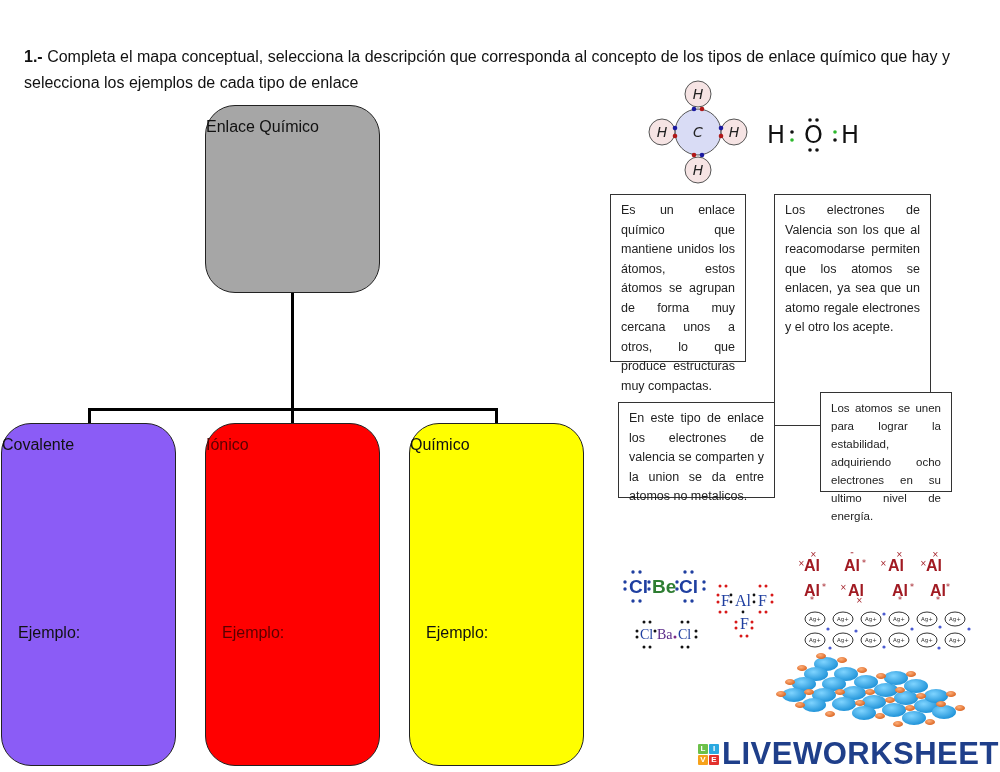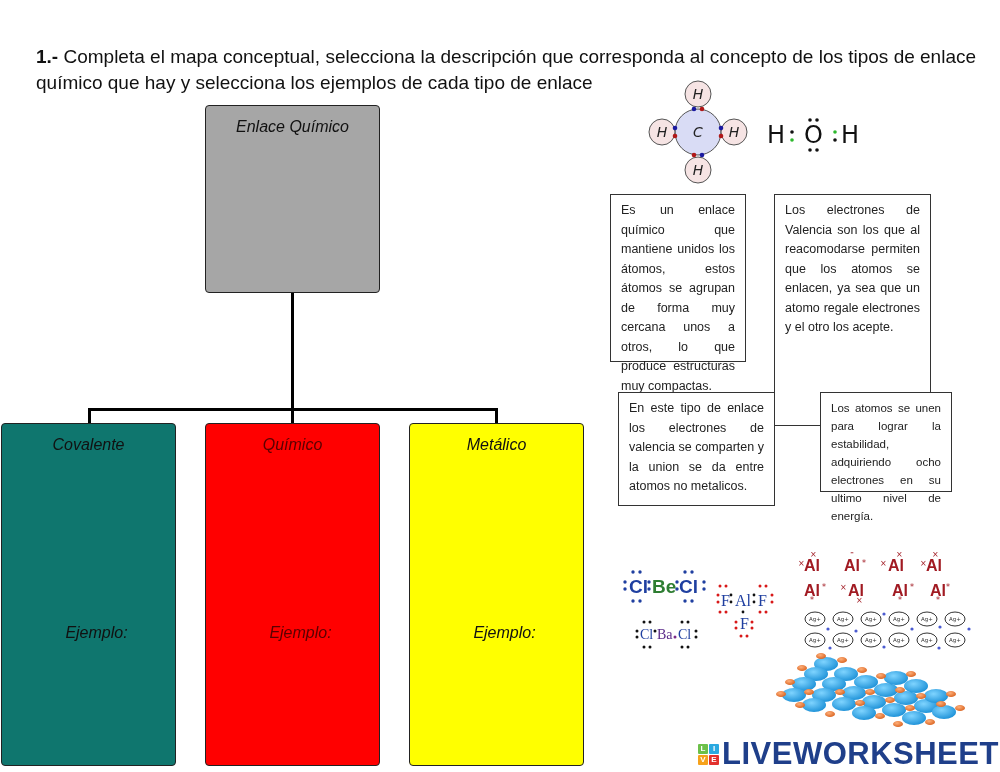--- a/index.html
+++ b/index.html
@@ -1,22 +1,22 @@
 <!DOCTYPE html>
 <html><head>
 <meta charset="utf-8">
 <style>
   html, body { margin:0; padding:0; background:#ffffff; }
   body { width:1000px; height:772px; position:relative; overflow:hidden;
          font-family:"Liberation Sans", sans-serif; color:#111; }
   .abs { position:absolute; }
-  .instr { left:36px; top:44px; width:950px; font-size:19px; line-height:26px; color:#111; }
+  .instr { left:24px; top:44px; width:950px; font-size:16px; line-height:26px; color:#111; }
   .instr b { font-weight:bold; }
-  .node { position:absolute; border:1.5px solid #222; border-radius:4px; box-sizing:border-box;
-          text-align:center; font-size:16px;font-style:italic; }
+  .node { position:absolute; border:1.5px solid #222; border-radius:30px; box-sizing:border-box;
+          font-size:16px; }
   .node .title { position:absolute; left:0; right:0; top:12px; }
   .node .ex { position:absolute; left:16px; right:0; top:200px; }
   .line { position:absolute; background:#000; }
   .desc { position:absolute; border:1.5px solid #333; box-sizing:border-box; background:#fff;
           font-size:12.5px; line-height:19.5px; padding:6px 10px; text-align:justify; color:#222; }
   .desc.small { font-size:11.5px; line-height:18px; }
   .draggable { cursor:grab; }
   .logo { left:698px; top:736px; display:flex; align-items:center; }
   .logo .cubes { display:grid; grid-template-columns:10px 10px; grid-gap:1px; margin-right:3px; }
   .logo .cubes span { width:10px; height:10px; font-size:8px; line-height:10px; text-align:center;
@@ -34,30 +34,30 @@
 <div class="node" style="left:205px; top:105px; width:175px; height:188px; background:#a6a6a6;">
   <div class="title">Enlace Químico</div>
 </div>
 
 <div class="line" style="left:291px; top:293px; width:3px; height:117px;"></div>
 <div class="line" style="left:88px; top:408px; width:410px; height:3px;"></div>
 <div class="line" style="left:88px; top:408px; width:3px; height:16px;"></div>
 <div class="line" style="left:291px; top:408px; width:3px; height:16px;"></div>
 <div class="line" style="left:495px; top:408px; width:3px; height:16px;"></div>
 
-<div class="node" style="left:1px; top:423px; width:175px; height:343px; background:#0f766e; color:#111;">
+<div class="node" style="left:1px; top:423px; width:175px; height:343px; background:#8b5cf6; color:#111;">
   <div class="title">Covalente</div>
   <div class="ex">Ejemplo:</div>
 </div>
 <div class="node" style="left:205px; top:423px; width:175px; height:343px; background:#ff0000; color:#5a0000;">
+  <div class="title">Iónico</div>
+  <div class="ex">Ejemplo:</div>
+</div>
+<div class="node" style="left:409px; top:423px; width:175px; height:343px; background:#ffff00; color:#111;">
   <div class="title">Químico</div>
-  <div class="ex">Ejemplo:</div>
-</div>
-<div class="node" style="left:409px; top:423px; width:175px; height:343px; background:#ffff00; color:#111;">
-  <div class="title">Metálico</div>
   <div class="ex">Ejemplo:</div>
 </div>
 
 <div class="abs draggable" style="left:648px; top:80px; width:100px; height:104px;">
   <svg width="100" height="104" viewBox="0 0 100 104">
     <g stroke="#555" stroke-width="1">
       <circle cx="50" cy="52" r="23" fill="#d9dcf5"></circle>
       <circle cx="50" cy="14" r="13" fill="#f6e4e4"></circle>
       <circle cx="50" cy="90" r="13" fill="#f6e4e4"></circle>
       <circle cx="14" cy="52" r="13" fill="#f6e4e4"></circle>
@@ -100,21 +100,21 @@
       <circle cx="51" cy="38" r="1.8" fill="#111"></circle>
   </svg>
 </div>
 
 <div class="desc draggable" style="left:610px; top:194px; width:136px; height:168px;">
   <span>Es un enlace químico que mantiene unidos los átomos, estos átomos se agrupan de forma muy cercana unos a otros, lo que produce estructuras muy compactas.</span>
 </div>
 <div class="desc draggable" style="left:774px; top:194px; width:157px; height:232px;">
   <span>Los electrones de Valencia son los que al reacomodarse permiten que los atomos se enlacen, ya sea que un atomo regale electrones y el otro los acepte.</span>
 </div>
-<div class="desc draggable" style="left:618px; top:392px; width:157px; height:114px;">
+<div class="desc draggable" style="left:618px; top:402px; width:157px; height:96px;">
   <span>En este tipo de enlace los electrones de valencia se comparten y la union se da entre atomos no metalicos.</span>
 </div>
 <div class="desc small draggable" style="left:820px; top:392px; width:132px; height:100px;">
   <span>Los atomos se unen para lograr la estabilidad, adquiriendo ocho electrones en su ultimo nivel de energía.</span>
 </div>
 
 <div class="abs draggable" style="left:622px; top:566px; width:88px; height:40px;">
   <svg width="88" height="40" viewBox="0 0 88 40">
     <g font-family="Liberation Sans, sans-serif" font-weight="bold" font-size="19">
       <text x="7" y="27" fill="#1f3fa0">Cl</text>

